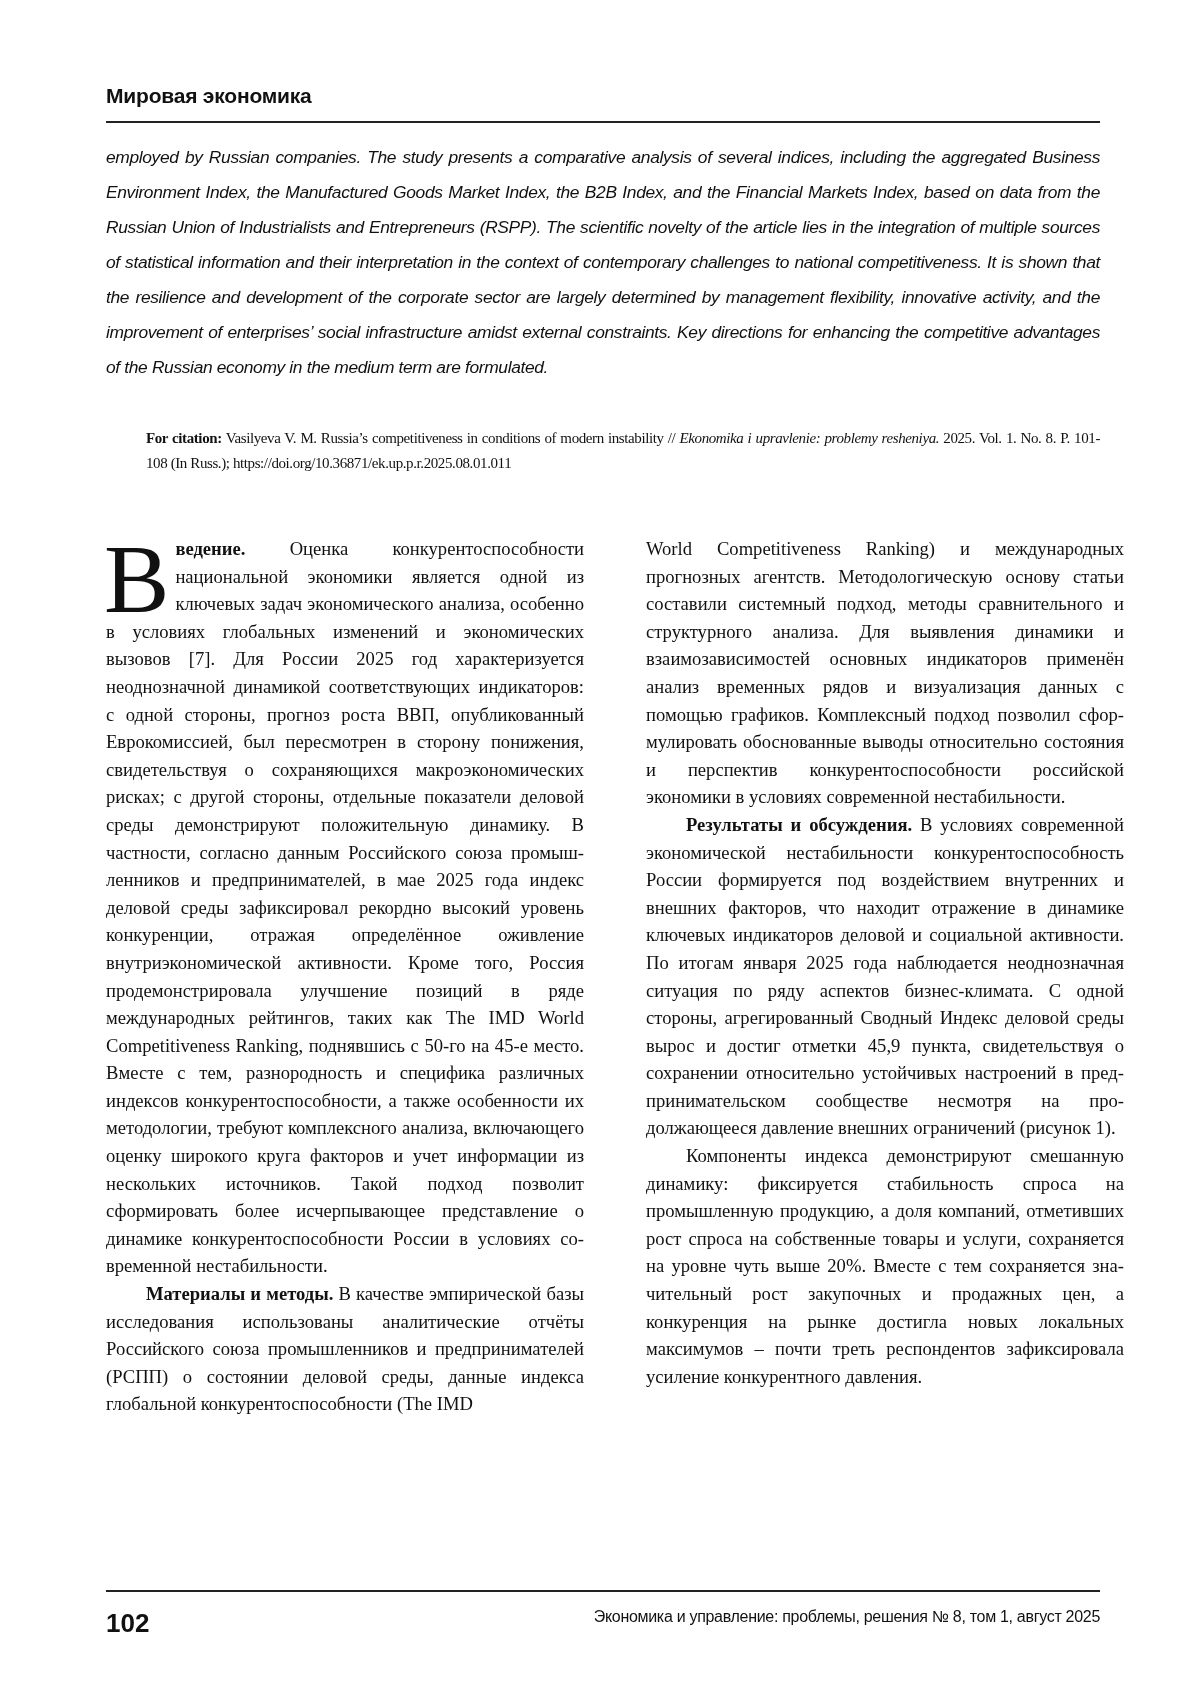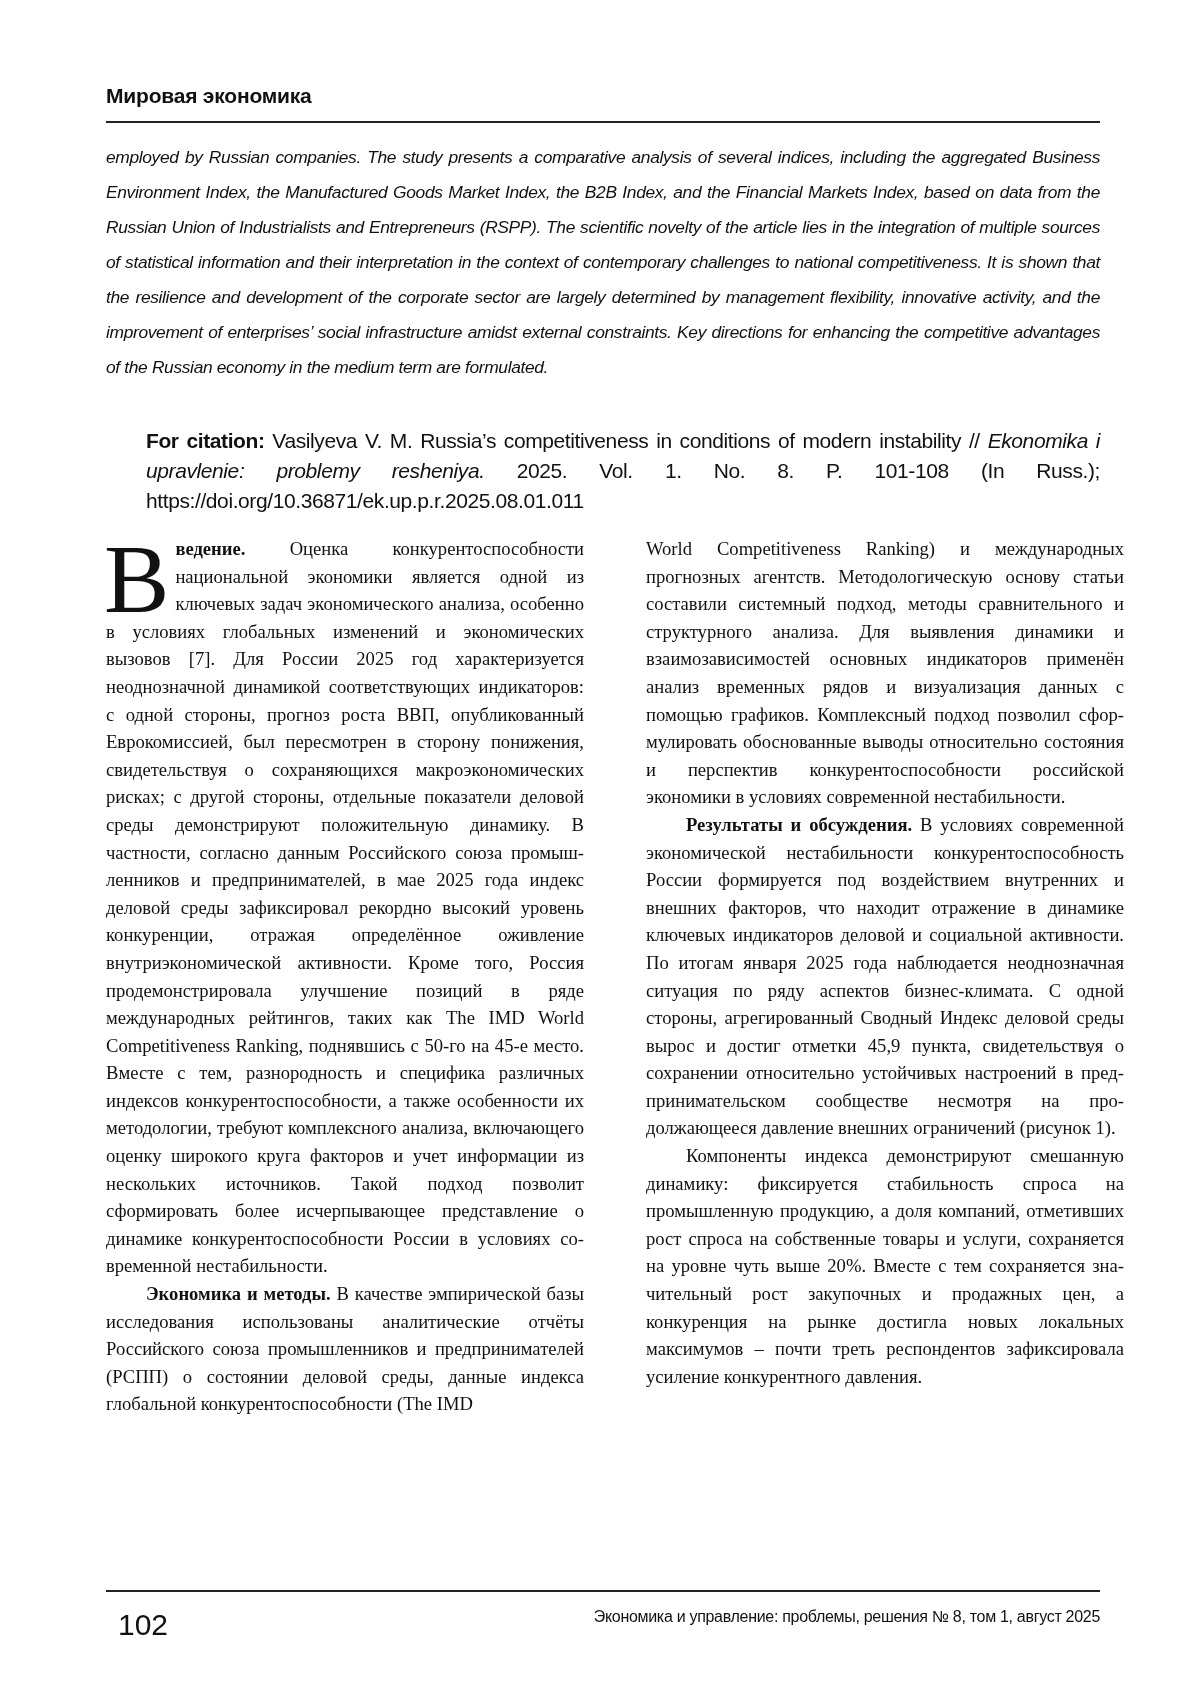--- a/index.html
+++ b/index.html
@@ -13,43 +13,43 @@
   .abstract {
     position: absolute; top: 140px; left: 0; width: 994px;
     font-family: "Liberation Sans", sans-serif; font-style: italic; font-size: 17.4px; line-height: 35px;
     text-align: justify; letter-spacing: -0.35px;
   }
   .abstract p { margin: 0; }
   .keywords { text-indent: 40px; }
   .keywords b { font-style: italic; }
   .citation {
     position: absolute; top: 426px; left: 40px; width: 954px;
-    font-family: Liberation Sans, sans-serif; font-size: 21px; line-height: 30px;
+    font-family: Liberation Serif, serif; font-size: 15px; line-height: 25px;
     text-align: justify; letter-spacing: -0.4px;
   }
   .citation b { font-weight: bold; }
   .citation i { font-style: italic; }
   .col {
     position: absolute; top: 535px; width: 478px;
     font-family: "Liberation Serif", serif; font-size: 18.6px; line-height: 27.6px;
     text-align: justify; hyphens: manual;
   }
   .col-left { left: 0; }
   .col-right { left: 540px; }
   .col p { margin: 0; }
   .indent { text-indent: 40px; }
   .dropcap {
     float: left; font-family: "Liberation Serif", serif; font-size: 98px; line-height: 76px;
     height: 76px; margin: 6px 6px 0 -2px; padding: 0; font-weight: normal;
   }
   .col b { font-weight: bold; }
   .foot-rule { position: absolute; top: 1590px; left: 0; width: 994px; height: 2px; background: #222; }
   .page-num {
-    position: absolute; top: 1608px; left: 12px;
-    font-family: "Liberation Sans", sans-serif; font-size: 30px;
+    position: absolute; top: 1608px; left: 0;
+    font-family: "Liberation Sans", sans-serif; font-size: 26px; font-weight: bold;
   }
   .journal {
     position: absolute; top: 1608px; right: 0;
     font-family: "Liberation Sans", sans-serif; font-size: 16px; letter-spacing: -0.3px;
   }
 </style>
 </head>
 <body>
 
 <div class="page">
@@ -62,21 +62,21 @@
 
   <div class="citation">
     <b>For citation:</b>
     <span>Vasilyeva V. M. Russia’s competitiveness in conditions of modern instability //</span>
     <i>Ekonomika i upravlenie: problemy resheniya.</i>
     <span>2025. Vol. 1. No. 8. P. 101-108 (In Russ.); https://doi.org/10.36871/ek.up.p.r.2025.08.01.011</span>
   </div>
 
   <div class="col col-left">
     <p><span class="dropcap">В</span><b>ведение.</b> <span>Оценка конкурентоспособности национальной экономики является одной из ключевых задач экономического ана­лиза, особенно в условиях глобальных измене­ний и экономических вызовов [7]. Для России 2025 год характеризуется неоднозначной дина­микой соответствующих индикаторов: с одной стороны, прогноз роста ВВП, опубликованный Еврокомиссией, был пересмотрен в сторону по­нижения, свидетельствуя о сохраняющихся ма­кроэкономических рисках; с другой стороны, отдельные показатели деловой среды демонстри­руют положительную динамику. В частности, согласно данным Российского союза промыш­ленников и предпринимателей, в мае 2025 года индекс деловой среды зафиксировал рекордно высокий уровень конкуренции, отражая опреде­лённое оживление внутриэкономической актив­ности. Кроме того, Россия продемонстрировала улучшение позиций в ряде международных рей­тингов, таких как The IMD World Competitiveness Ranking, поднявшись с 50-го на 45-е место. Вме­сте с тем, разнородность и специфика различных индексов конкурентоспособности, а также осо­бенности их методологии, требуют комплексного анализа, включающего оценку широкого круга факторов и учет информации из нескольких ис­точников. Такой подход позволит сформировать более исчерпывающее представление о динамике конкурентоспособности России в условиях со­временной нестабильности.</span></p>
-    <p class="indent"><b>Экономика и методы.</b> <span>В качестве эмпири­ческой базы исследования использованы ана­литические отчёты Российского союза про­мышленников и предпринимателей (РСПП) о состоянии деловой среды, данные индекса глобальной конкурентоспособности (The IMD</span></p>
+    <p class="indent"><b>Материалы и методы.</b> <span>В качестве эмпири­ческой базы исследования использованы ана­литические отчёты Российского союза про­мышленников и предпринимателей (РСПП) о состоянии деловой среды, данные индекса глобальной конкурентоспособности (The IMD</span></p>
   </div>
 
   <div class="col col-right">
     <p>World Competitiveness Ranking) и международ­ных прогнозных агентств. Методологическую основу статьи составили системный подход, ме­тоды сравнительного и структурного анализа. Для выявления динамики и взаимозависимостей основных индикаторов применён анализ времен­ных рядов и визуализация данных с помощью графиков. Комплексный подход позволил сфор­мулировать обоснованные выводы относительно состояния и перспектив конкурентоспособности российской экономики в условиях современной нестабильности.</p>
     <p class="indent"><b>Результаты и обсуждения.</b> <span>В условиях со­временной экономической нестабильности кон­курентоспособность России формируется под воздействием внутренних и внешних факторов, что находит отражение в динамике ключевых индикаторов деловой и социальной активности. По итогам января 2025 года наблюдается неодно­значная ситуация по ряду аспектов бизнес-клима­та. С одной стороны, агрегированный Сводный Индекс деловой среды вырос и достиг отмет­ки 45,9 пункта, свидетельствуя о сохранении относительно устойчивых настроений в пред­принимательском сообществе несмотря на про­должающееся давление внешних ограничений (рисунок 1).</span></p>
     <p class="indent">Компоненты индекса демонстрируют сме­шанную динамику: фиксируется стабильность спроса на промышленную продукцию, а доля компаний, отметивших рост спроса на собствен­ные товары и услуги, сохраняется на уровне чуть выше 20%. Вместе с тем сохраняется зна­чительный рост закупочных и продажных цен, а конкуренция на рынке достигла новых локаль­ных максимумов – почти треть респондентов за­фиксировала усиление конкурентного давления.</p>
   </div>
 
   <div class="foot-rule"></div>
   <div class="page-num">102</div>

